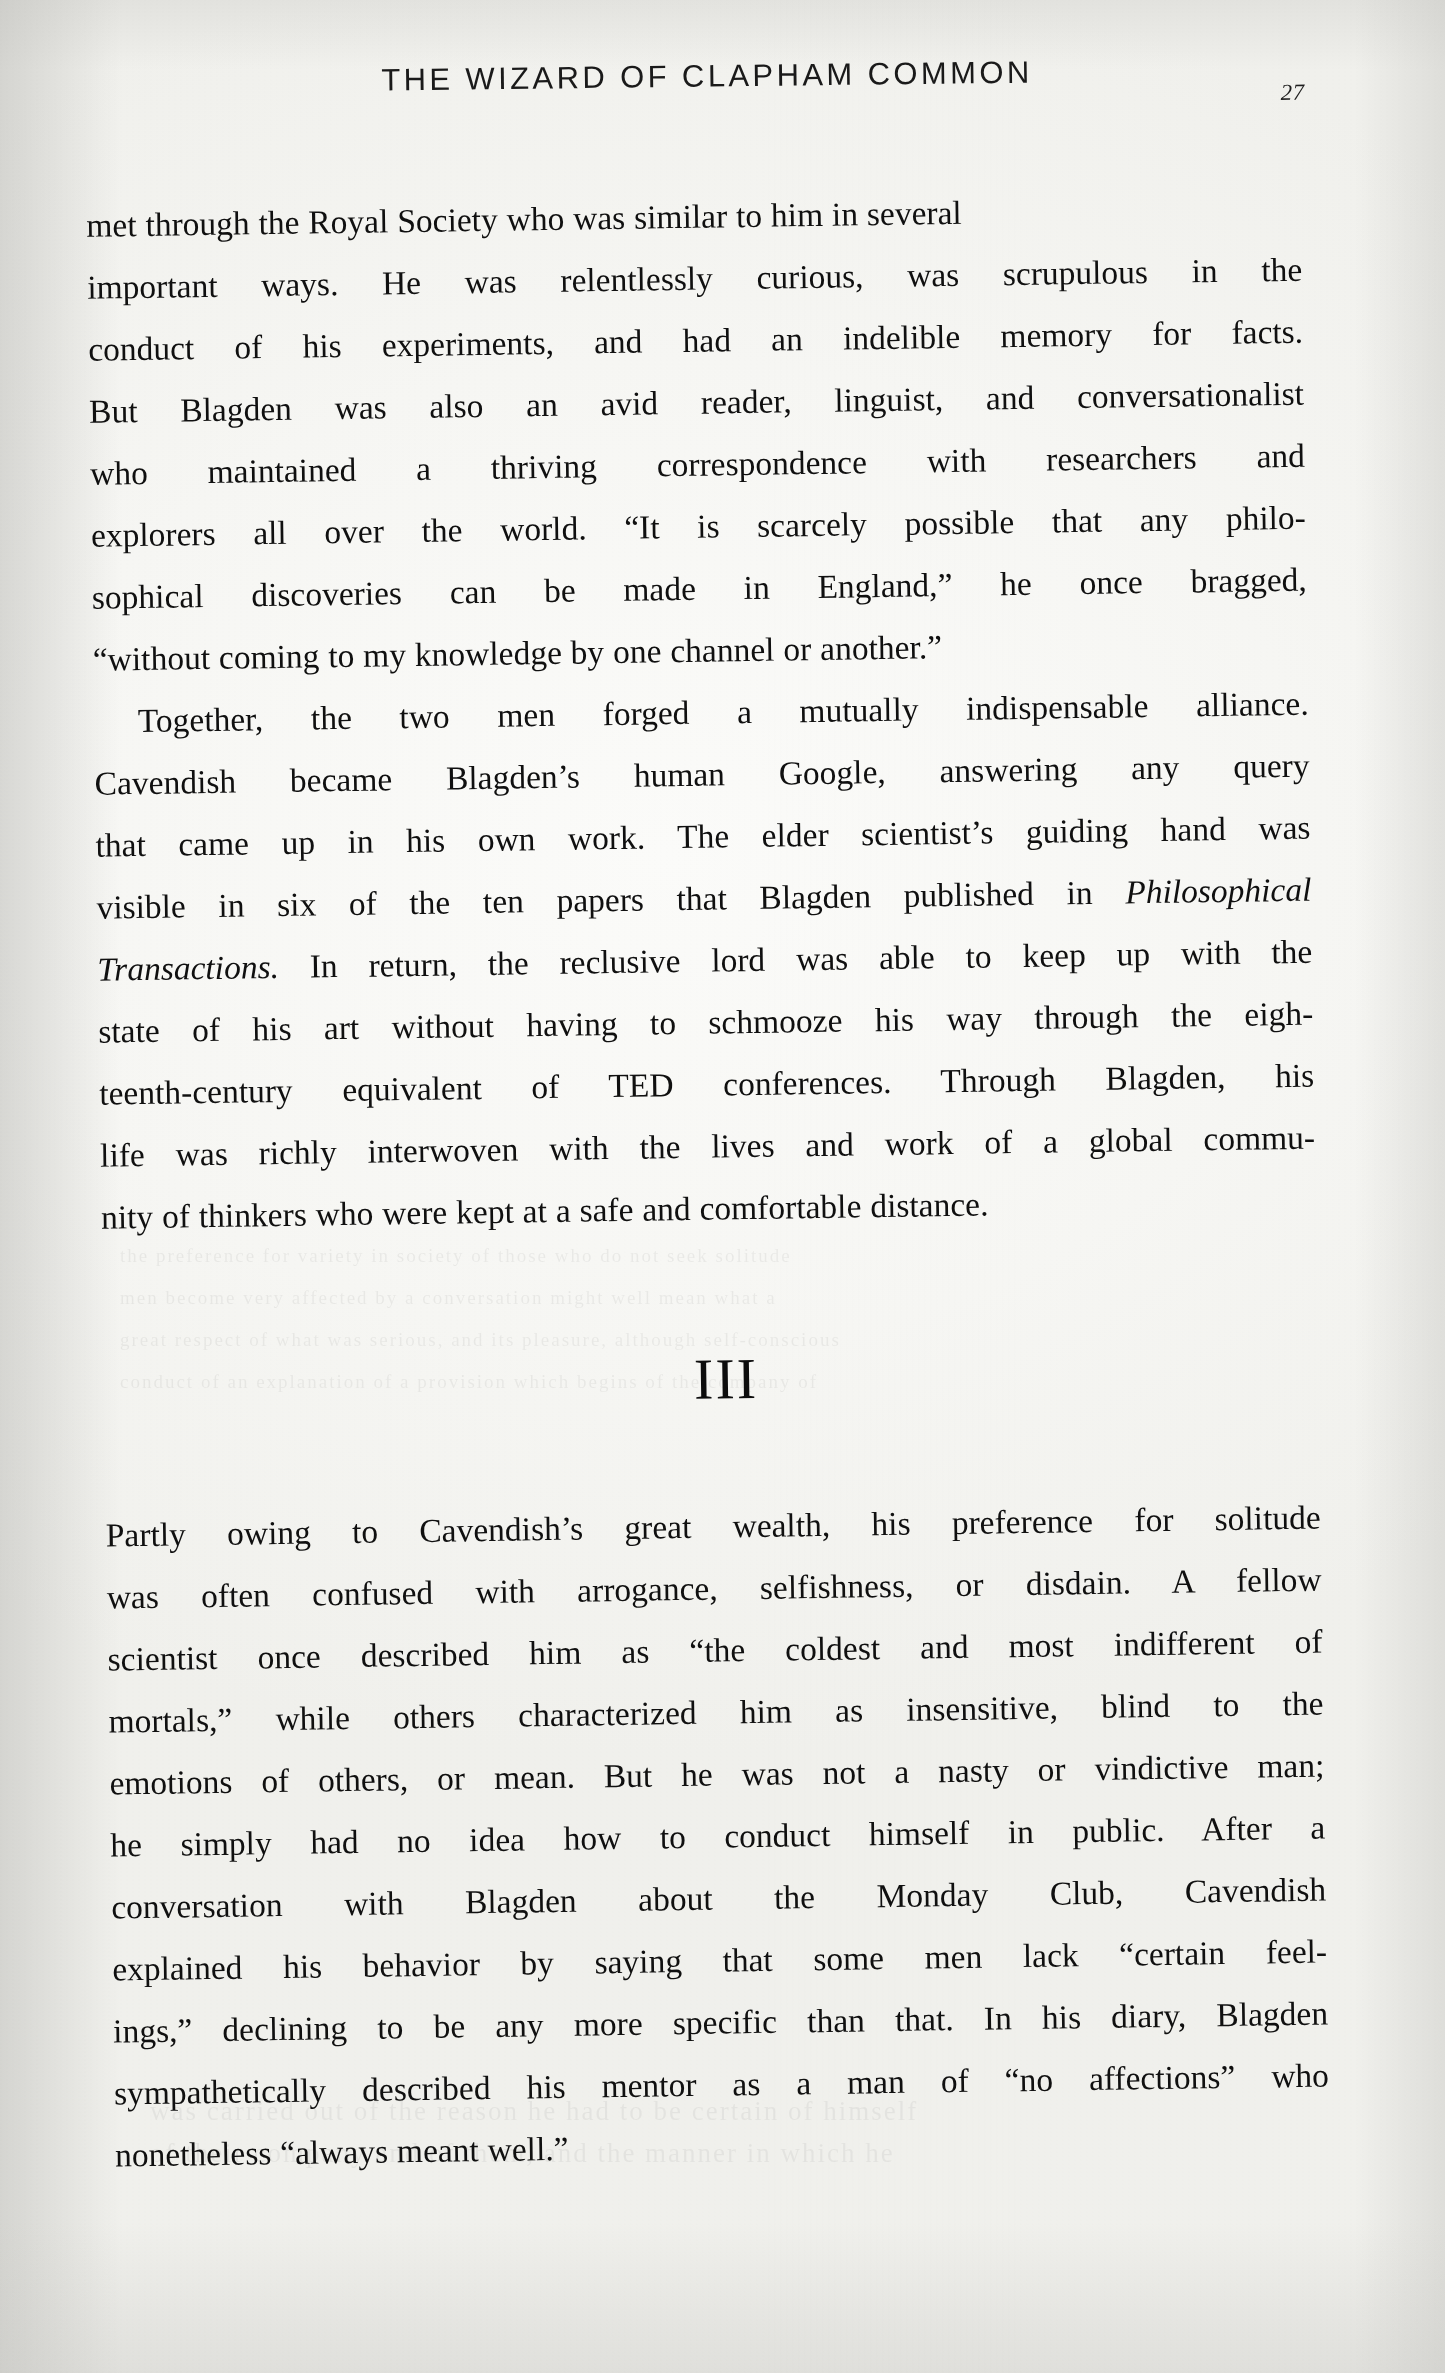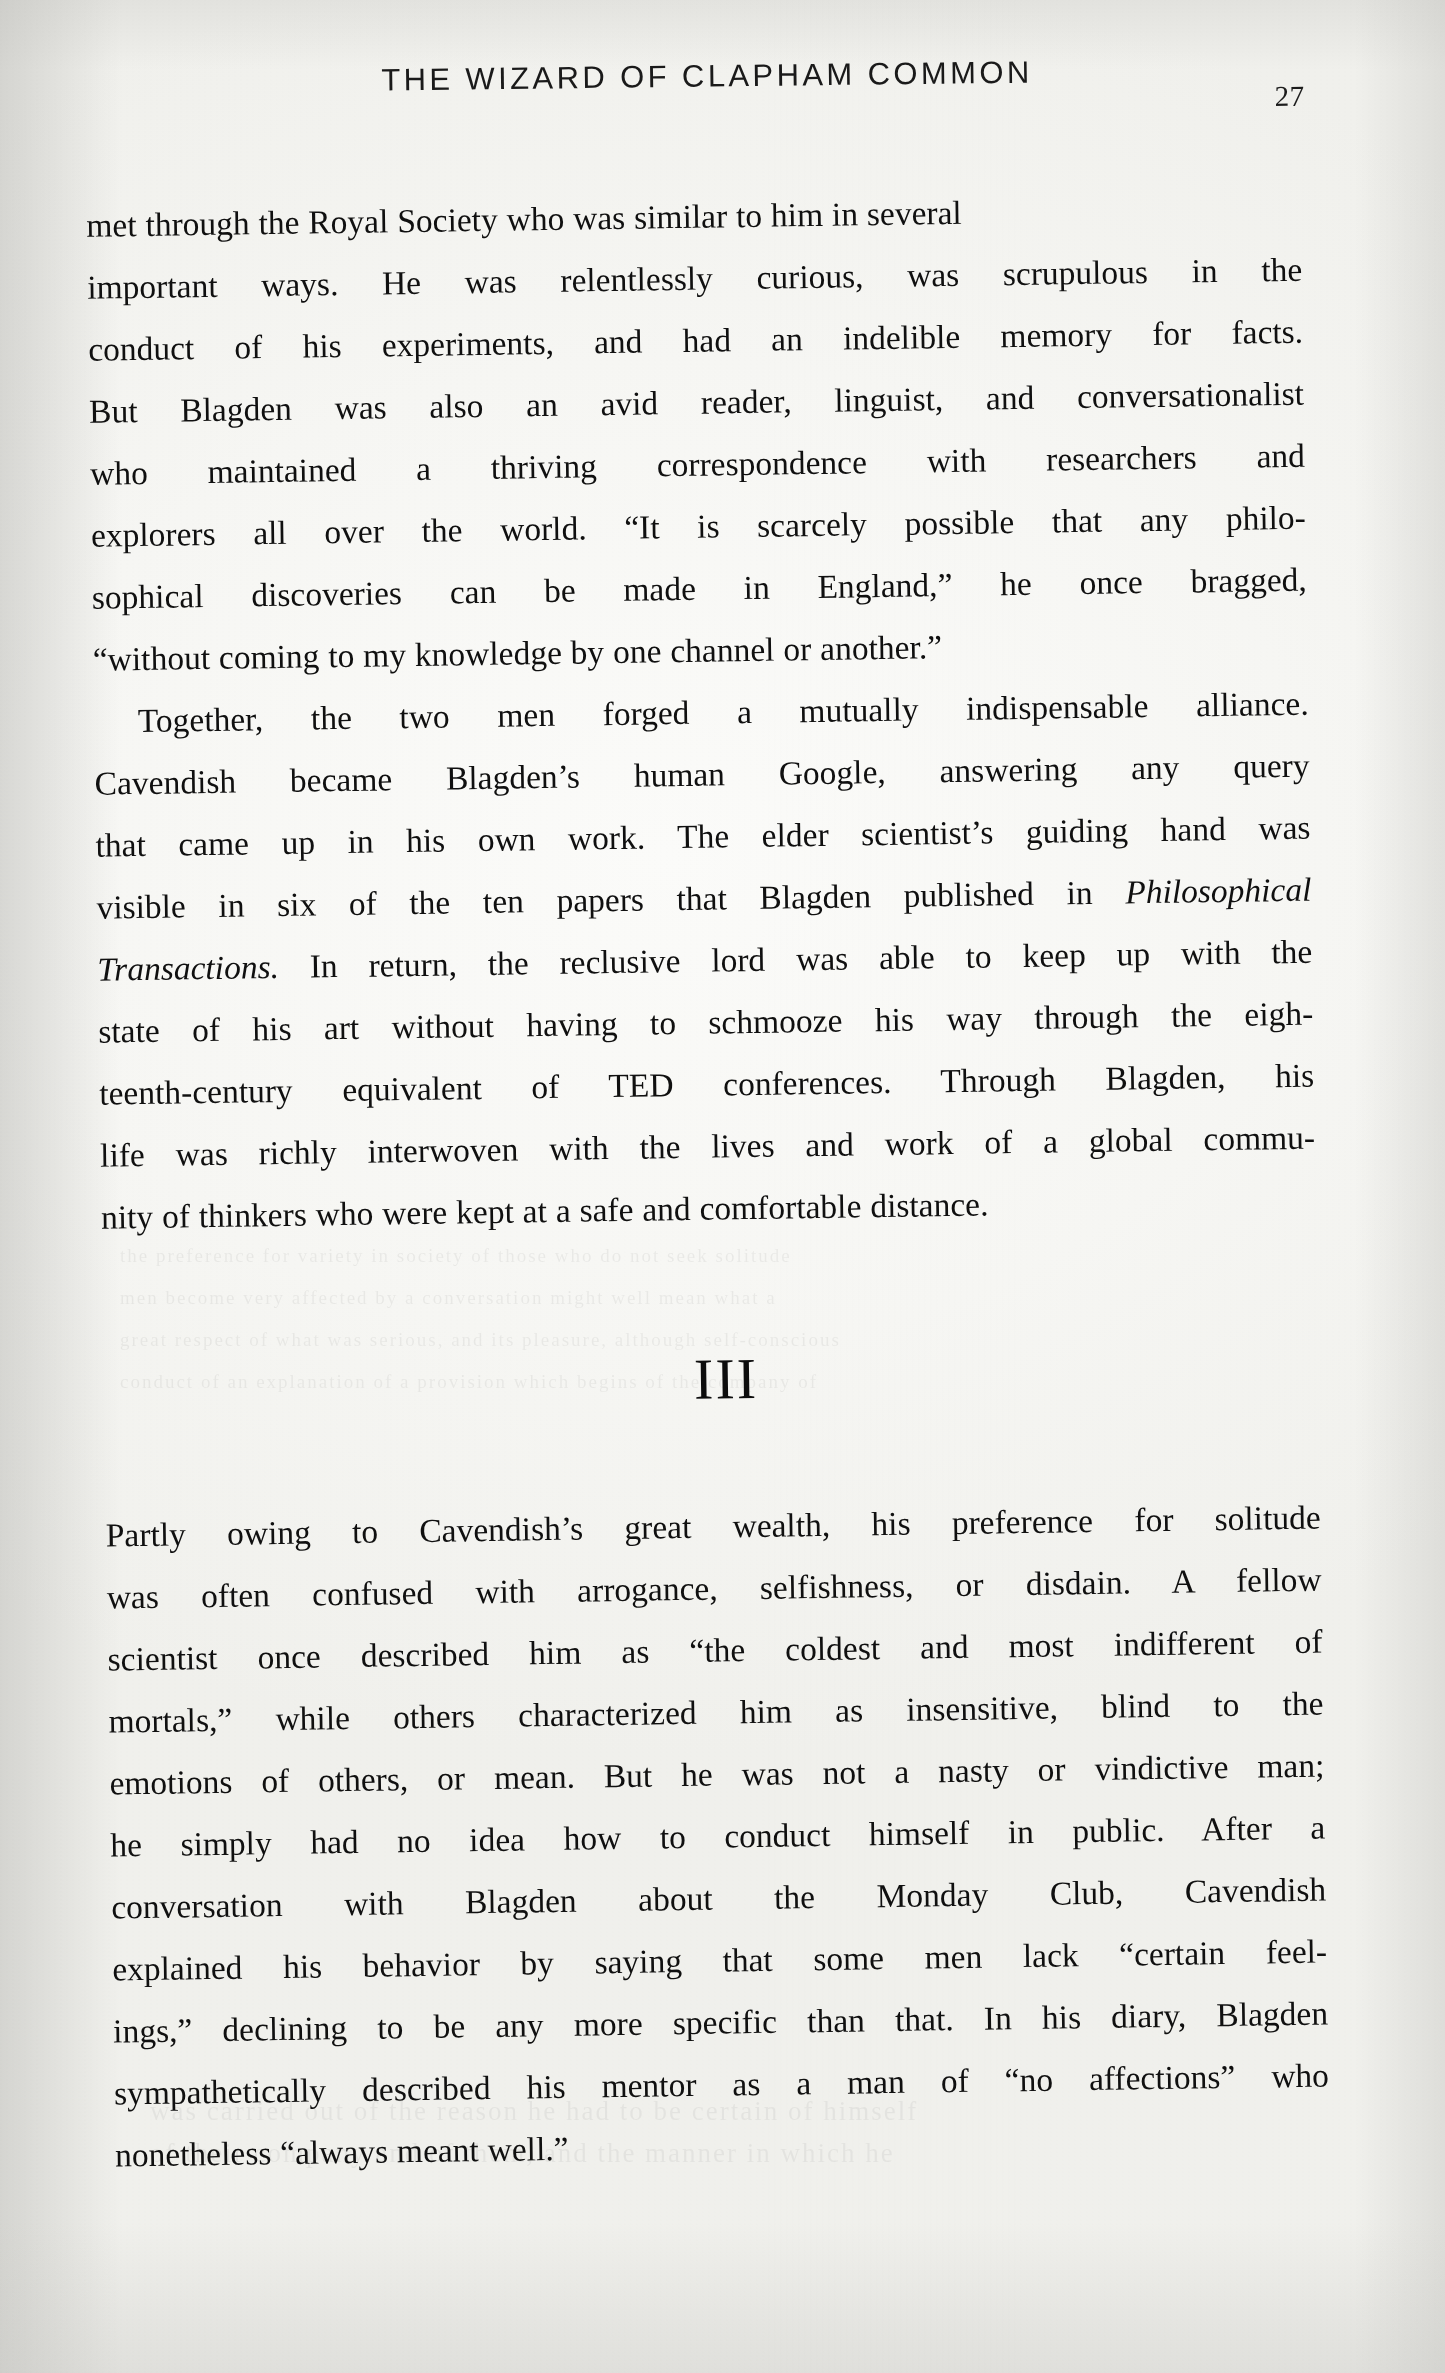--- a/index.html
+++ b/index.html
@@ -104,21 +104,22 @@
     color: #1a1a1a;
     text-transform: uppercase;
     font-weight: 400;
     transform: rotate(0.15deg);
   }
   .folio {
     position: absolute;
     right: 125px;
     top: 88px;
     font-family: "Liberation Serif", "DejaVu Serif", serif;
-    font-size: 29px;
+    font-style: italic;
+    font-size: 23px;
     color: #1d1d1d;
     letter-spacing: 0.5px;
   }
 
   
   .textblock {
     position: absolute;
     left: 100px;
     top: 185px;
     width: 1215px;

